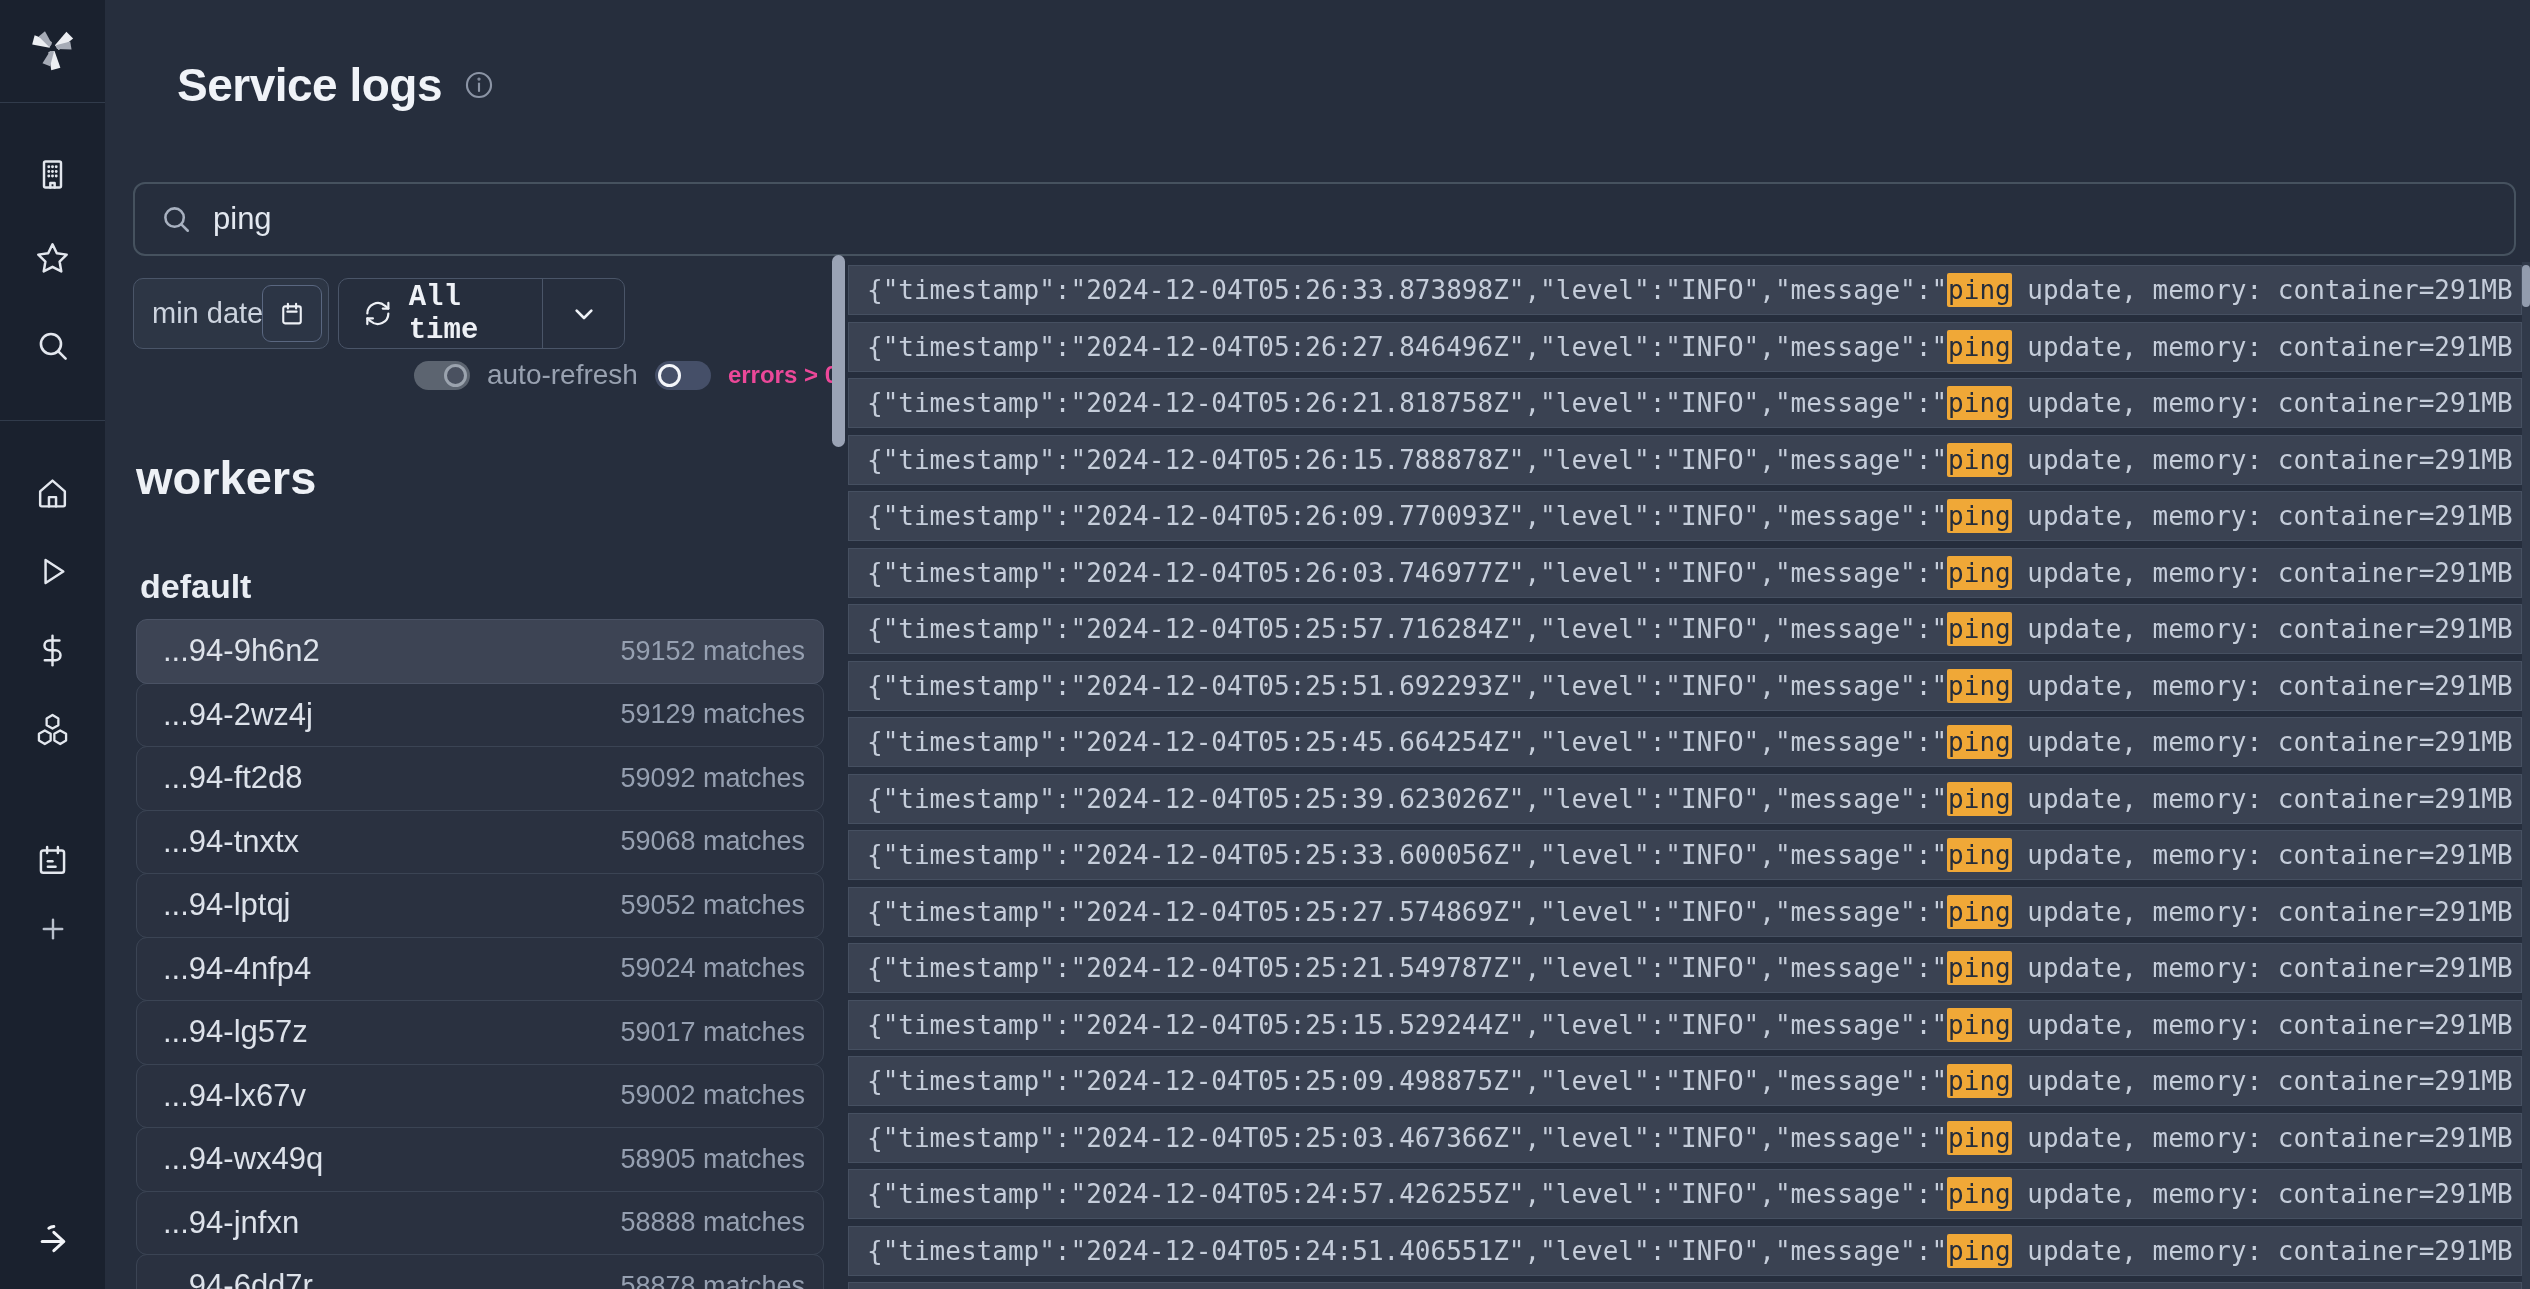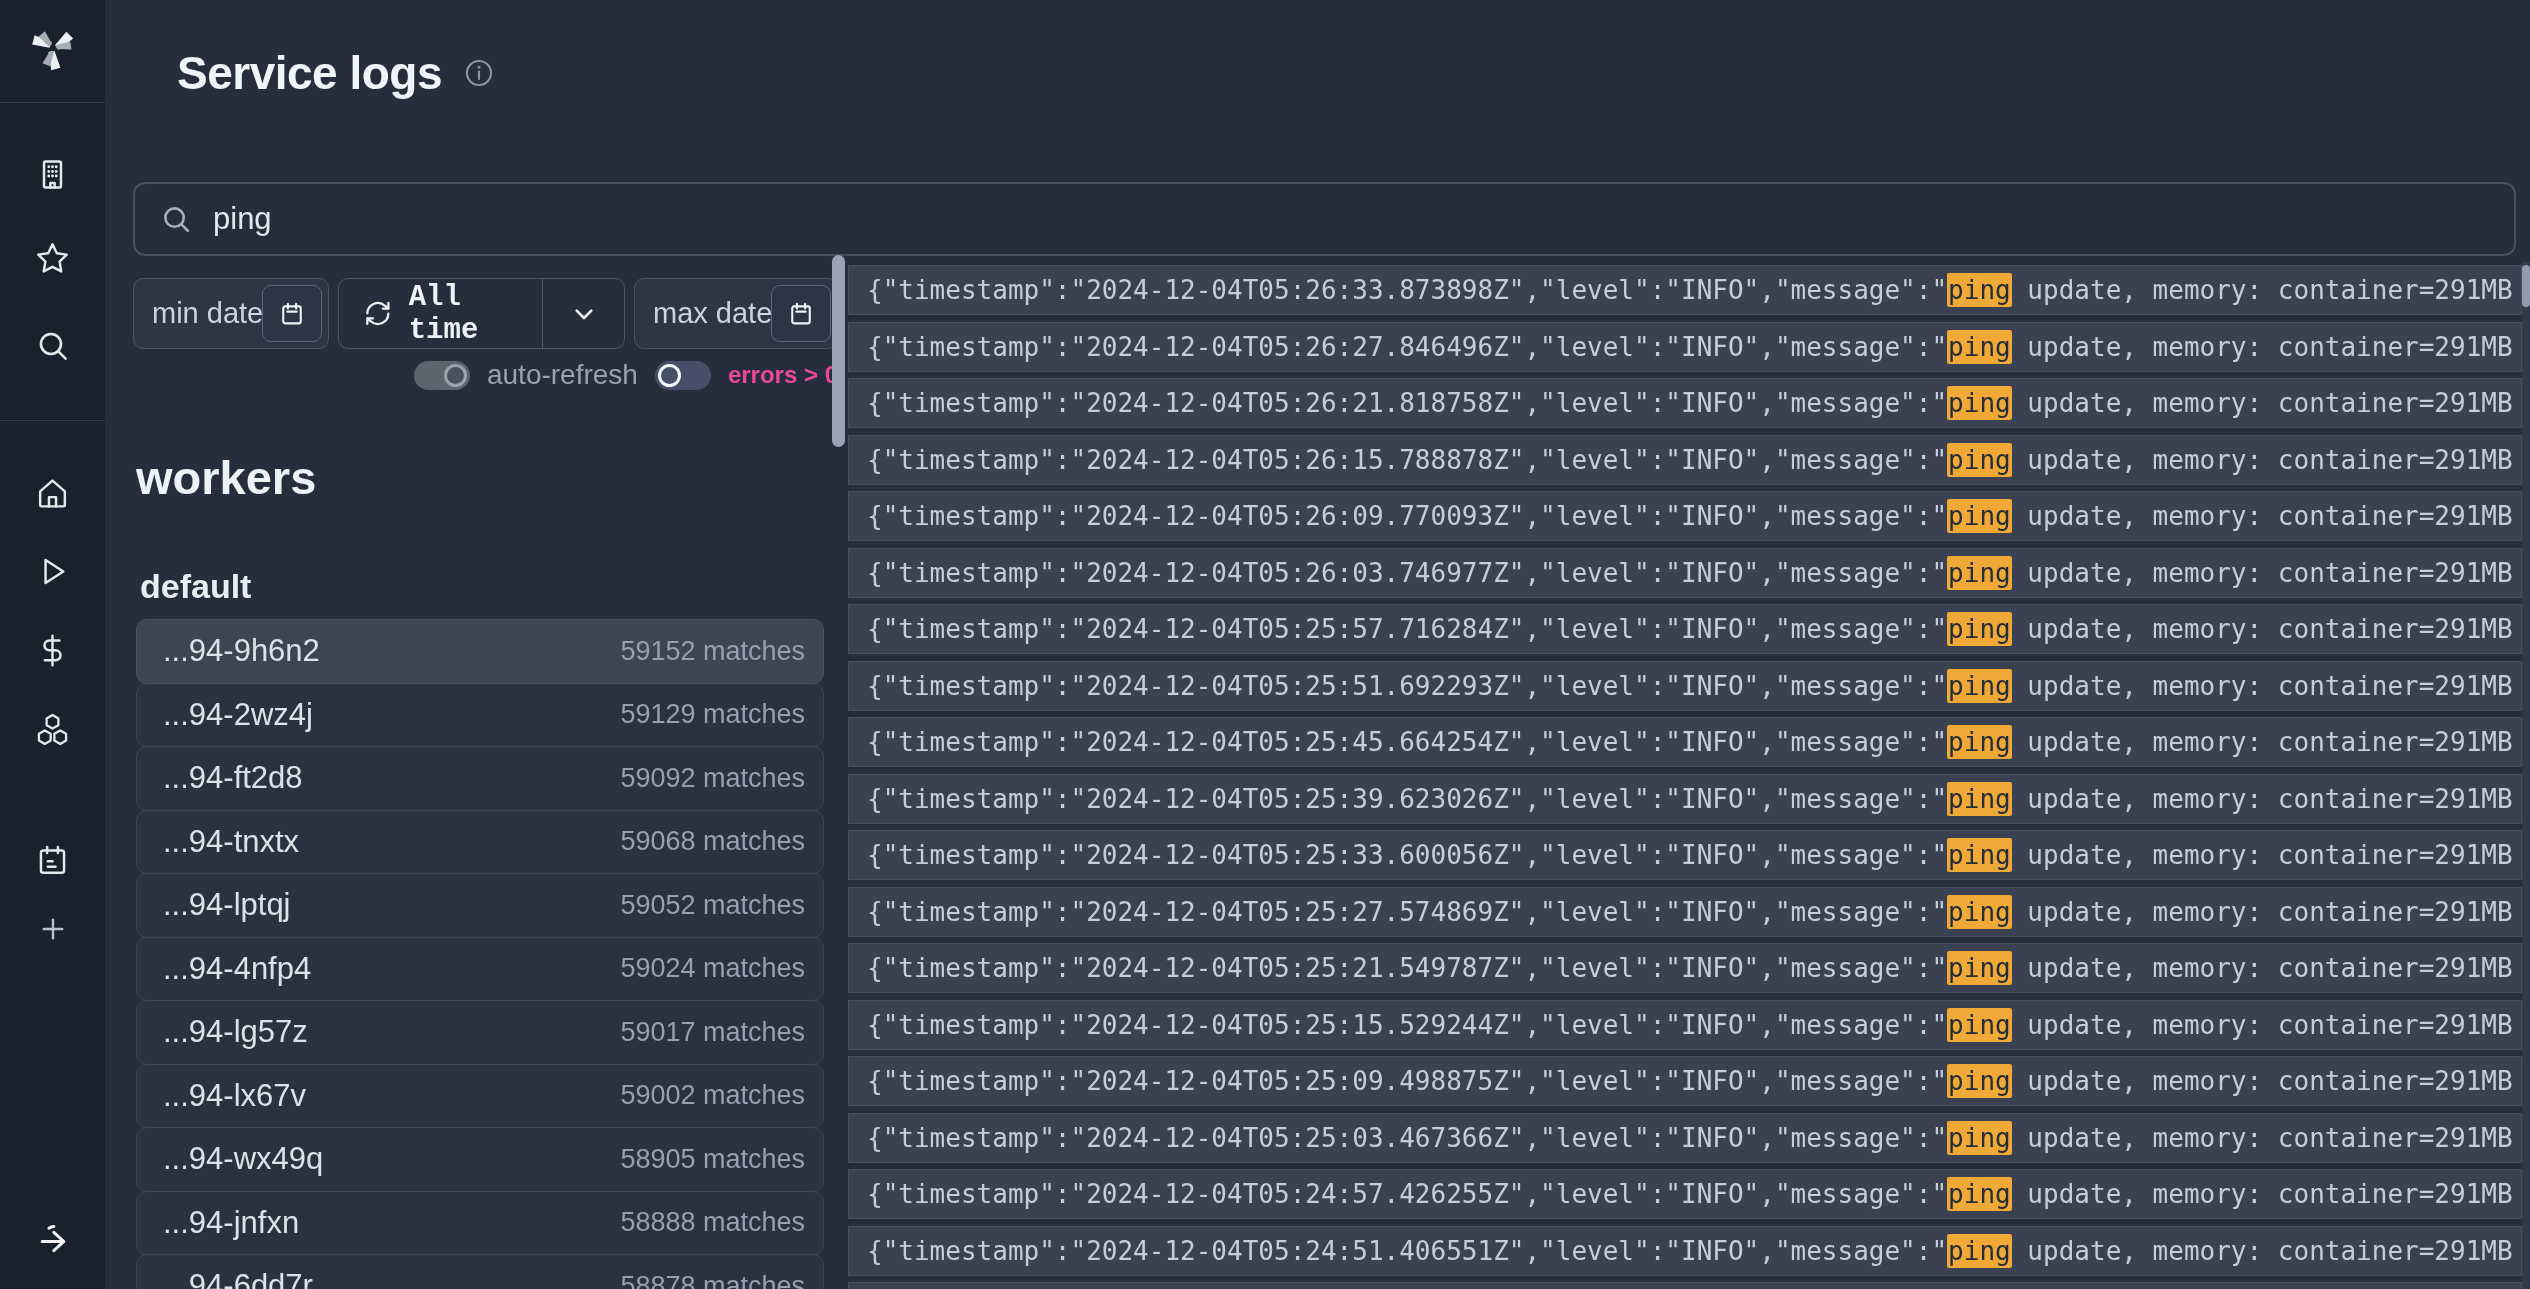--- a/index.html
+++ b/index.html
@@ -20,21 +20,21 @@
     position:absolute; left:0; width:105px; height:1px; background:#313b4b;
   }
   .side-item {
     position:absolute; left:0; width:105px; display:flex; justify-content:center;
     color:#e3e7ee; cursor:pointer;
   }
   .side-item svg { display:block; }
 
   
   .page-header {
-    position:absolute; left:177px; top:46px; display:flex; align-items:center; gap:20px;
+    position:absolute; left:177px; top:58px; display:flex; align-items:center; gap:20px;
   }
   .page-title { font-size:46px; font-weight:bold; color:#f0f3f8; letter-spacing:-0.5px; }
   .info-ic { color:#8b94a5; margin-top:4px; }
 
   
   .search-box {
     position:absolute; left:133px; top:182px; width:2383px; height:74px;
     border:2px solid #46525f; border-radius:12px;
     display:flex; align-items:center; padding:0 24px; gap:20px; background:#262e3d;
   }
@@ -281,31 +281,20 @@
         <span class="timerange-label">All time</span>
       </div>
       <div class="timerange-divider"></div>
       <div class="timerange-caret">
         <svg width="32" height="32" viewBox="0 0 24 24" fill="none" stroke="currentColor" stroke-width="2" stroke-linecap="round" stroke-linejoin="round">
           <polyline points="6.5 9.5 12 15 17.5 9.5"></polyline>
         </svg>
       </div>
     </div>
 
-    <div class="date-field max">
-      <input class="date-input" type="text" placeholder="max date" style="">
-      <span class="cal-btn">
-        <svg width="28" height="28" viewBox="0 0 24 24" fill="none" stroke="currentColor" stroke-width="1.8" stroke-linecap="round">
-          <rect x="4.5" y="5.5" width="15" height="14.5" rx="1.5"></rect>
-          <line x1="8.5" y1="3.2" x2="8.5" y2="7.2"></line>
-          <line x1="15.5" y1="3.2" x2="15.5" y2="7.2"></line>
-          <line x1="8" y1="10" x2="16" y2="10"></line>
-        </svg>
-      </span>
-    </div>
   </div>
 
   <div class="toggle-row">
     <span class="toggle-pill toggle-autorefresh">
       <span class="knob"></span>
     </span>
     <span class="toggle-label-muted">auto-refresh</span>
     <span class="toggle-pill toggle-errors">
       <span class="knob"></span>
     </span>

